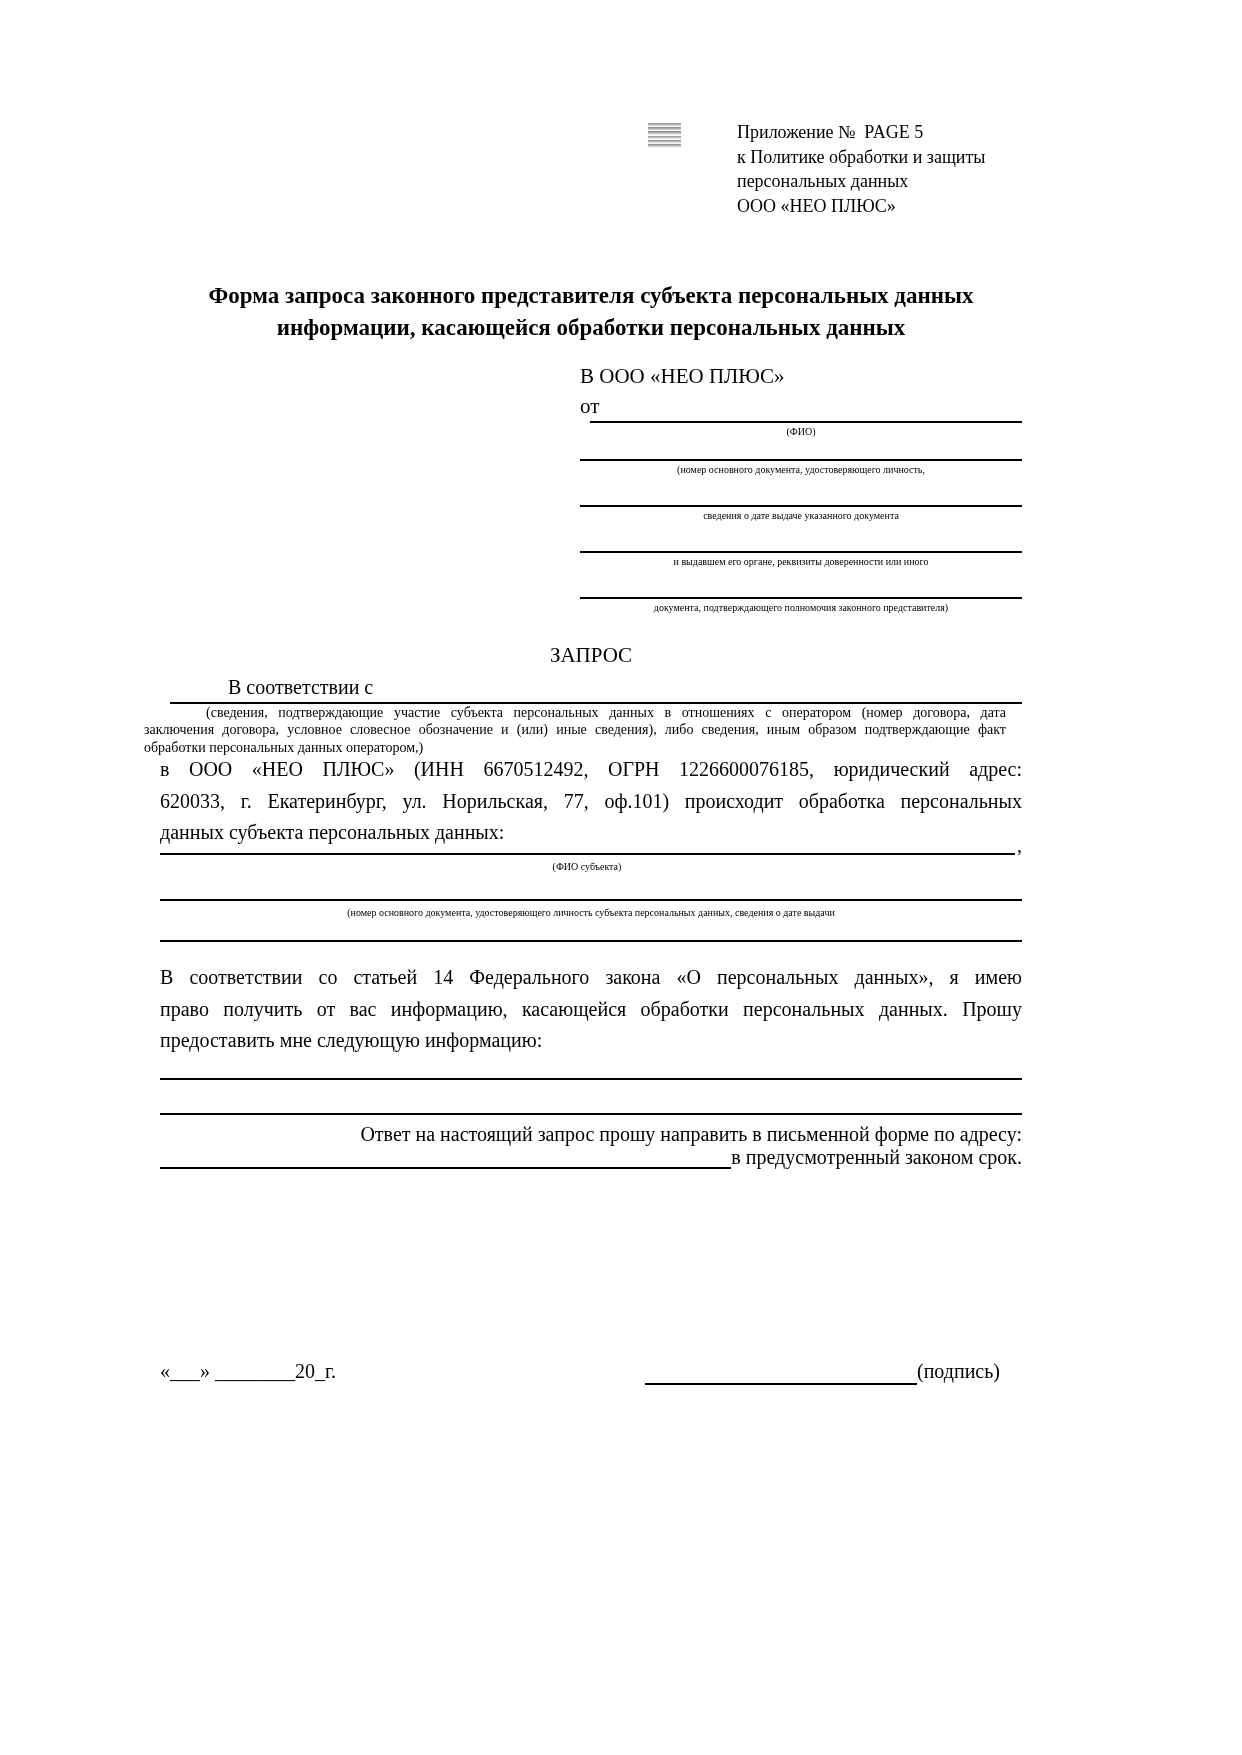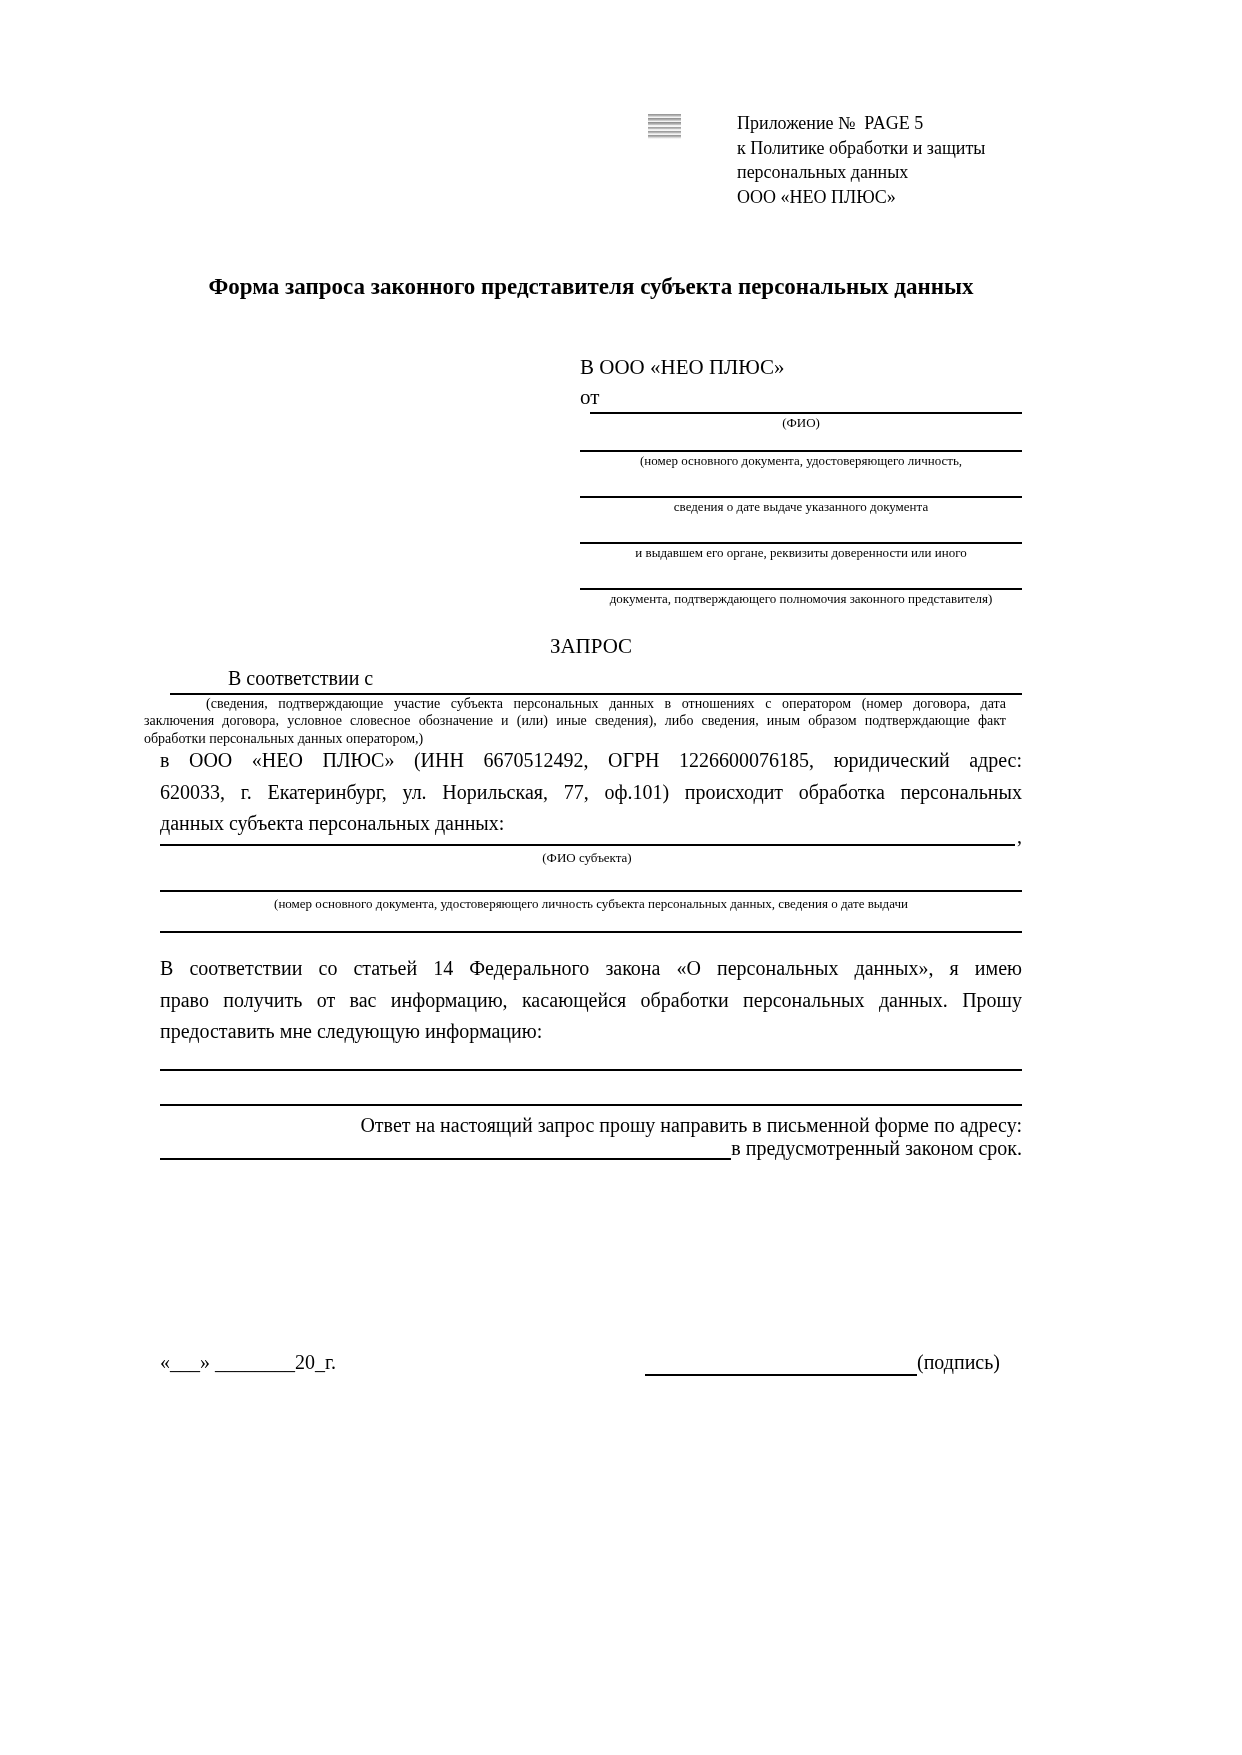--- a/index.html
+++ b/index.html
@@ -6,21 +6,21 @@
   html, body { margin: 0; padding: 0; background: #ffffff; }
   .page {
     position: relative;
     width: 1242px;
     height: 1755px;
     background: #ffffff;
     color: #000000;
     font-family: "Liberation Serif", "DejaVu Serif", serif;
     overflow: hidden;
   }
-  .abs { position: absolute; }
+  .abs { position: absolute; margin-top: 9px; }
 
   
   #objicon {
     left: 648px; top: 114px; width: 33px; height: 25px;
     background: repeating-linear-gradient(180deg,
       #8f8f8f 0px, #bdbdbd 2px, #f1f1f1 3px, #f7f7f7 4.2px);
   }
 
   #hdr { left: 737px; top: 111px; font-size: 18px; line-height: 24.5px; }
   #hdr div { white-space: pre-wrap; }
@@ -28,21 +28,21 @@
   #title {
     left: 160px; top: 271px; width: 862px;
     text-align: center; font-weight: bold;
     font-size: 23px; line-height: 32px;
   }
 
   #addr { left: 580px; top: 352px; width: 442px; font-size: 21px; line-height: 30px; }
   .fromrow { display: flex; flex-direction: column; }
   .blank { border-bottom: 2px solid #000; }
   .fill { flex: 1; margin-left: 10px; }
-  .cap { font-size: 13px; line-height: 18px; text-align: center; white-space: nowrap; }
+  .cap { font-size: 10px; line-height: 18px; text-align: center; white-space: nowrap; }
   .ul { border-bottom: 2px solid #000; }
   .g1 { height: 20px; }
   .g2 { height: 28px; }
 
   #zapros { left: 160px; top: 631px; width: 862px; text-align: center; font-size: 21px; line-height: 30px; }
 
   #intro { left: 160px; top: 663px; width: 862px; display: flex; font-size: 20px; line-height: 30px; flex-direction: column; }
   #intro .lbl { padding-left: 68px; white-space: nowrap; }
 
   #smallprint { left: 144px; top: 695px; width: 862px; font-size: 14px; line-height: 17.4px; }
@@ -90,20 +90,21 @@
 
   <div class="abs" id="hdr">
     <div>Приложение №  PAGE 5</div>
     <div>к Политике обработки и защиты</div>
     <div>персональных данных</div>
     <div>ООО «НЕО ПЛЮС»</div>
   </div>
 
   <div class="abs" id="title">
     <div>Форма запроса законного представителя субъекта персональных данных</div>
+    <div>информации, касающейся обработки персональных данных</div>
   </div>
 
   <div class="abs" id="addr">
     <div>В ООО «НЕО ПЛЮС»</div>
     <div class="fromrow">
       <span>от</span>
       <span class="blank fill"></span>
     </div>
     <div class="cap">(ФИО)</div>
     <div class="ul g1"></div>

